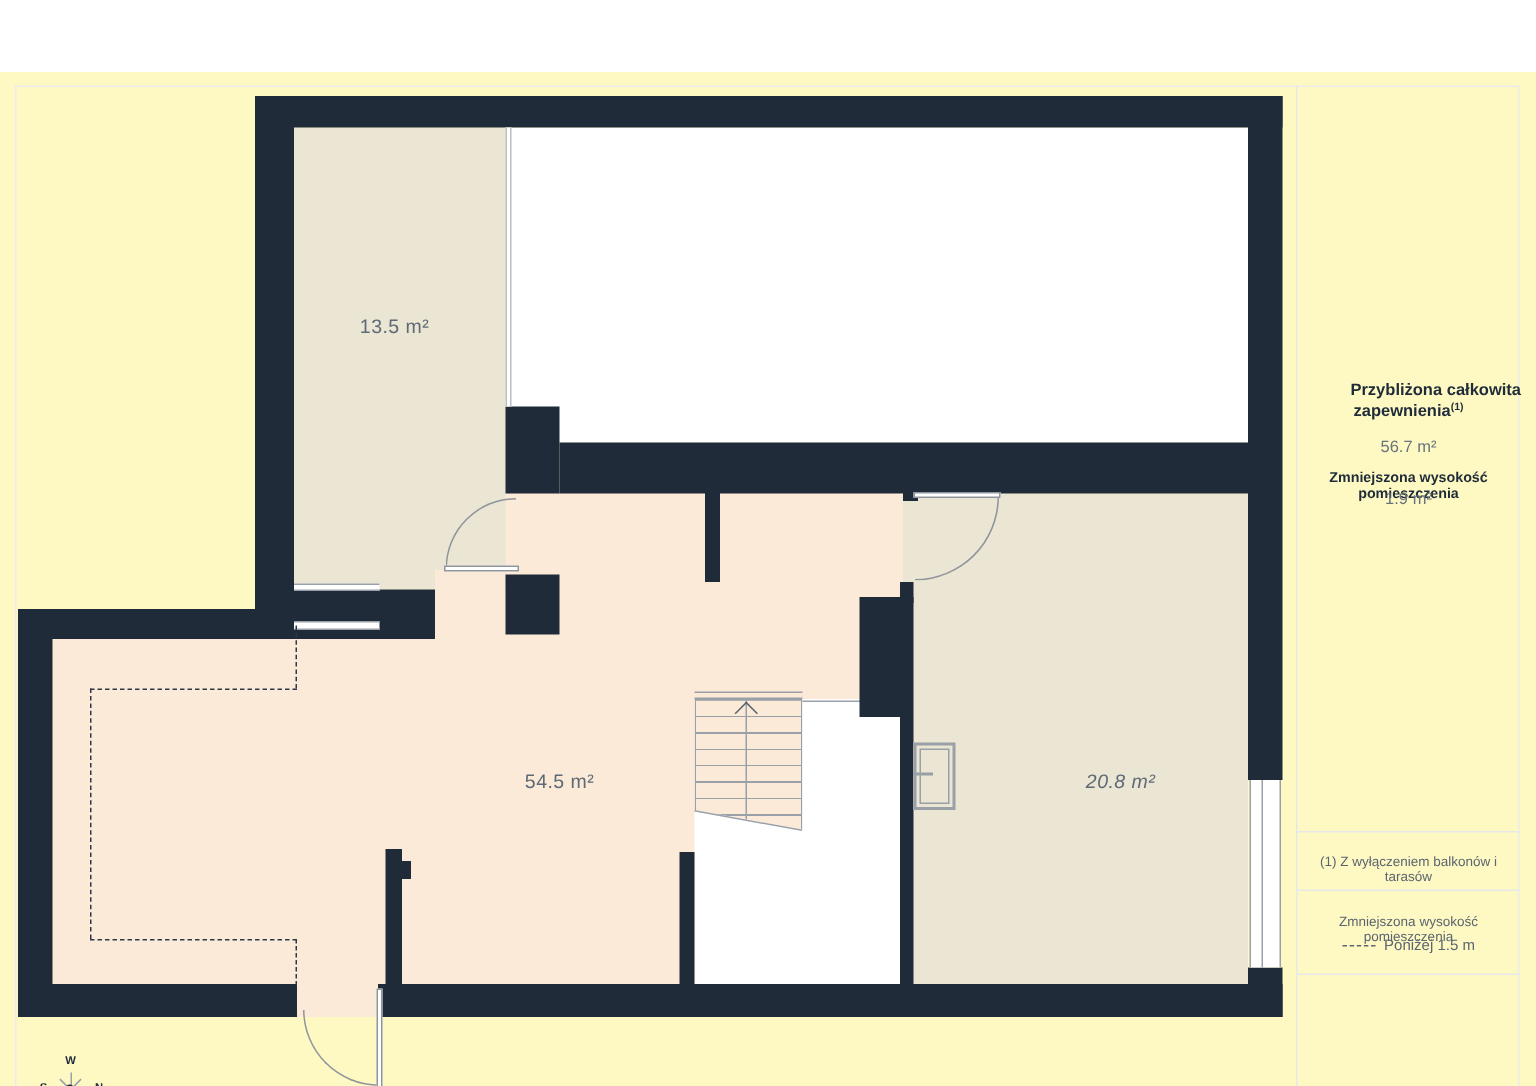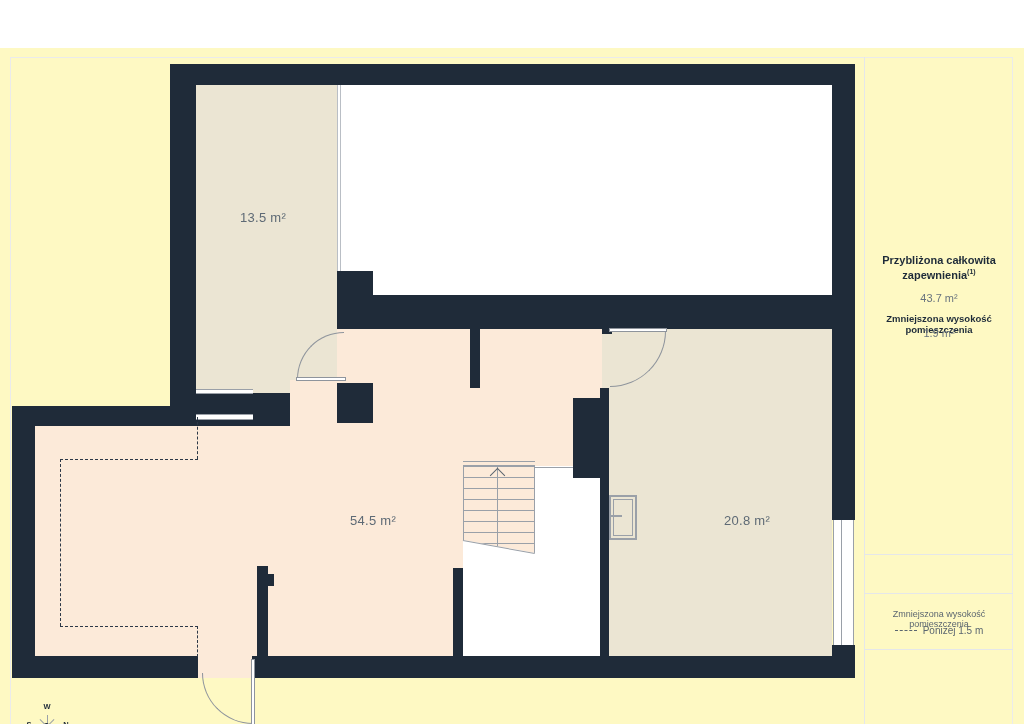--- a/index.html
+++ b/index.html
@@ -103,45 +103,46 @@
   <div class="thinline" style="left:609px;top:467px;width:13px;height:2px;"></div>
 
   <div class="dash" style="left:197px;top:369px;width:1px;height:42px;border-left-width:1px;"></div>
   <div class="dash" style="left:60px;top:411px;width:138px;height:1px;border-top-width:1px;"></div>
   <div class="dash" style="left:60px;top:411px;width:1px;height:167px;border-left-width:1px;"></div>
   <div class="dash" style="left:60px;top:578px;width:138px;height:1px;border-top-width:1px;"></div>
   <div class="dash" style="left:197px;top:578px;width:1px;height:31px;border-left-width:1px;"></div>
 
   <div class="arealabel" style="left:213px;top:160px;">13.5 m²</div>
   <div class="arealabel" style="left:323px;top:463px;">54.5 m²</div>
-  <div class="arealabel" style="left:697px;top:463px;">20.8 m²</div>
+  <div class="arealabel" style="left:697px;top:463px;font-style:italic;">20.8 m²</div>
 
   <div style="left:20px;top:650px;width:56px;height:56px;">
     <div class="thinline" style="left:16px;top:27.5px;width:22px;height:1px;"></div>
     <div class="thinline" style="left:26.5px;top:17px;width:1px;height:22px;"></div>
     <div class="thinline" style="left:17px;top:27.5px;width:20px;height:1px;transform:rotate(45deg);"></div>
     <div class="thinline" style="left:17px;top:27.5px;width:20px;height:1px;transform:rotate(-45deg);"></div>
     <div style="left:24px;top:25px;width:5px;height:5px;border-radius:50%;background:#1f2b39;"></div>
     <div class="compass-letter" style="left:20px;top:4px;">W</div>
     <div class="compass-letter" style="left:39px;top:22px;">N</div>
     <div class="compass-letter" style="left:2px;top:22px;">S</div>
     <div class="compass-letter" style="left:20px;top:41px;">E</div>
   </div>
 
   <div class="footer" style="left:374px;top:698px;">Piętro 7</div>
 
   <div style="left:864px;top:9px;width:149px;height:705px;border-left:1px solid #e5e7ea;"></div>
 
-  <div class="sb-h" style="left:864px;top:206px;">Przybliżona całkowita</div>
+  <div class="sb-h" style="left:864px;top:206px;text-align:right;">Przybliżona całkowita</div>
   <div class="sb-h" style="left:864px;top:220px;"><span style="position:static">zapewnienia</span><sup style="position:static">(1)</sup></div>
-  <div class="sb-v" style="left:864px;top:244px;">43.7 m²</div>
+  <div class="sb-v" style="left:864px;top:244px;">56.7 m²</div>
   <div class="sb-h2" style="left:864px;top:265px;">Zmniejszona wysokość pomieszczenia</div>
   <div class="sb-v" style="left:864px;top:279px;">1.9 m²</div>
 
   <div class="sb-sep" style="left:864px;top:506px;width:149px;height:1px;"></div>
+  <div class="sb-note" style="left:864px;top:521px;">(1) Z wyłączeniem balkonów i tarasów</div>
   <div class="sb-sep" style="left:864px;top:545px;width:149px;height:1px;"></div>
 
   <div class="sb-note" style="left:864px;top:561px;">Zmniejszona wysokość pomieszczenia</div>
   <div class="legend-row" style="left:864px;top:577px;">
     <span class="legend-dash"></span>
     <span class="legend-txt">Poniżej 1.5 m</span>
   </div>
   <div class="sb-sep" style="left:864px;top:601px;width:149px;height:1px;"></div>
 
   <div class="logo" style="left:864px;top:688px;text-align:right;"><span style="position:static">GIRAFFE</span><b style="position:static">360</b></div>

